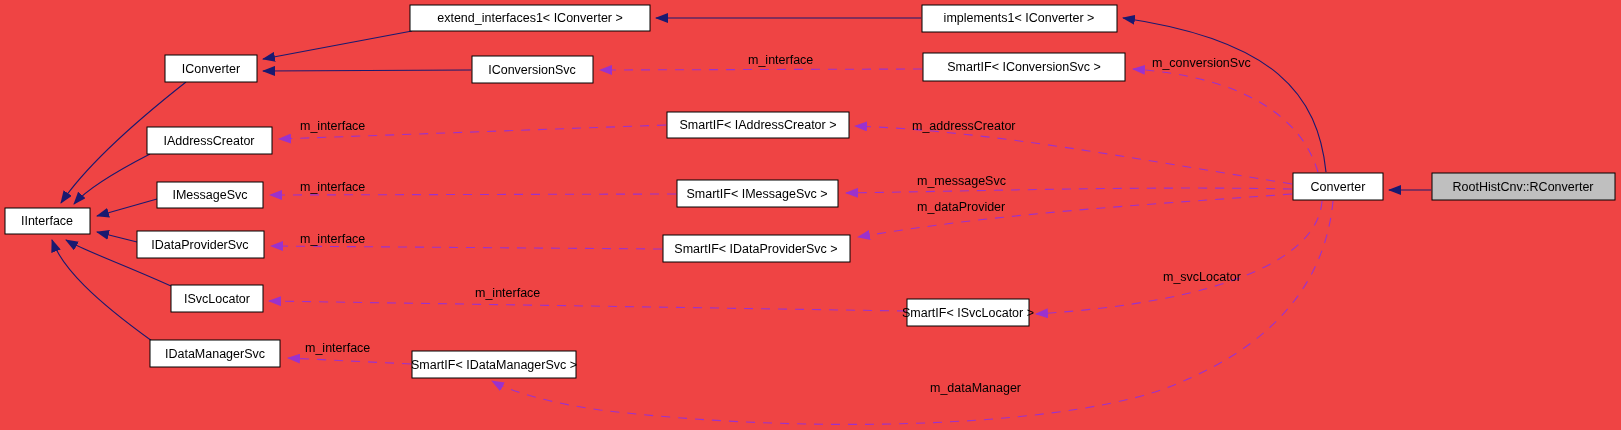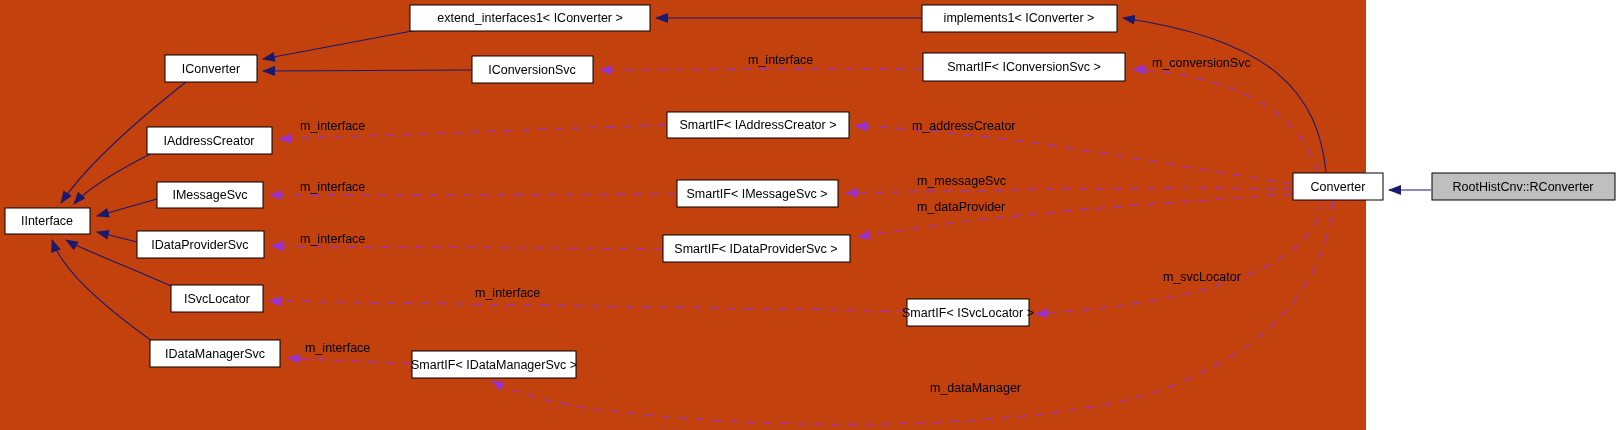--- a/index.html
+++ b/index.html
@@ -1,20 +1,20 @@
 <!DOCTYPE html>
 <html><head>
 <meta charset="utf-8">
 <style>
   html, body { margin: 0; padding: 0; background: #ffffff; }
   .graph-wrap {
     position: relative;
-    width: 1366px;
+    width: 1621px;
     height: 430px;
-    background: #c2410c;
+    background: #ef4444;
     font-family: "Liberation Sans", "DejaVu Sans", sans-serif;
   }
   svg { display: block; }
 
   
   .edge-inherit { stroke: #191970; stroke-width: 1.1; fill: none; }
   .edge-usage   { stroke: #9a32cd; stroke-width: 1.1; fill: none; stroke-dasharray: 9,8; }
 
   
   .node-box   { fill: #ffffff; stroke: #000000; stroke-width: 1; }

